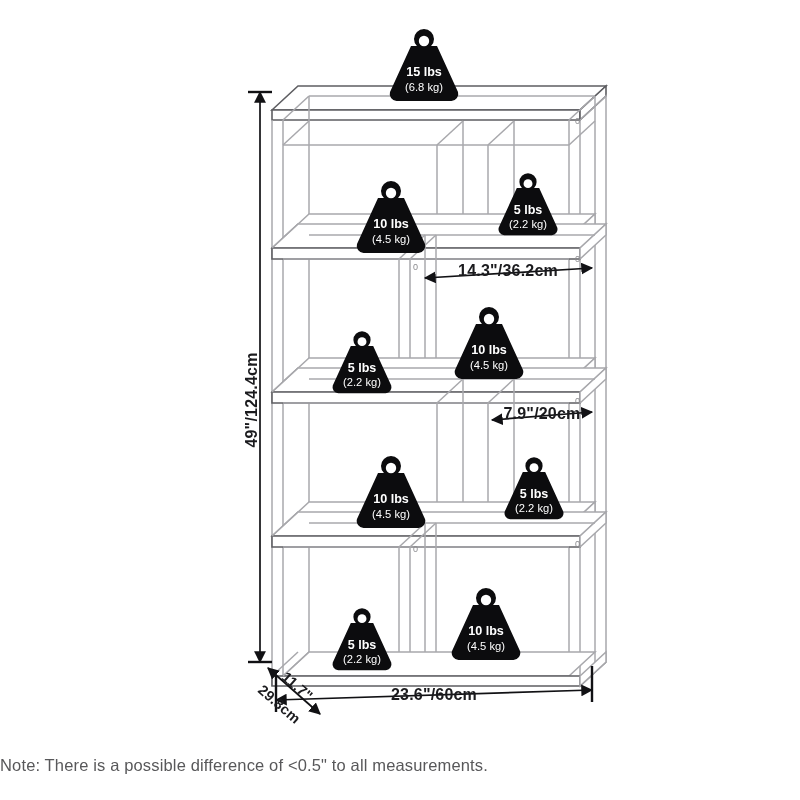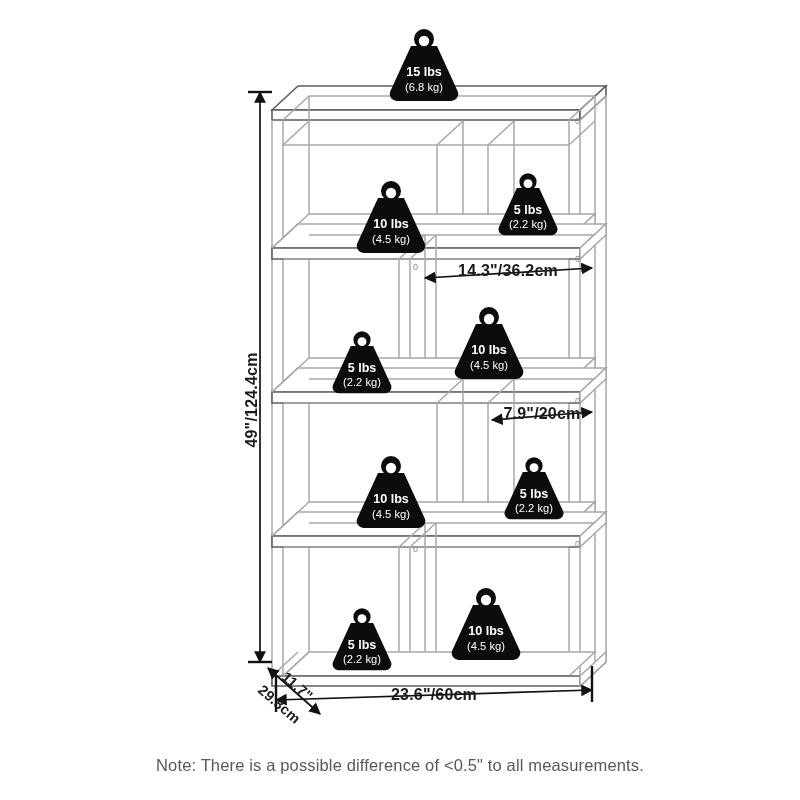--- a/index.html
+++ b/index.html
@@ -28,21 +28,20 @@
     top: 0;
     width: 800px;
     height: 800px;
     display: block;
   }
   .note-text {
     position: absolute;
     left: 0;
     top: 756px;
     width: 800px;
-    text-align: center;
     font-family: "Liberation Sans", sans-serif;
     font-size: 16.5px;
     color: #58585a;
     letter-spacing: 0.15px;
     white-space: nowrap;
   }
   
   .edge {
     fill: none;
     stroke: #a8a8ac;

